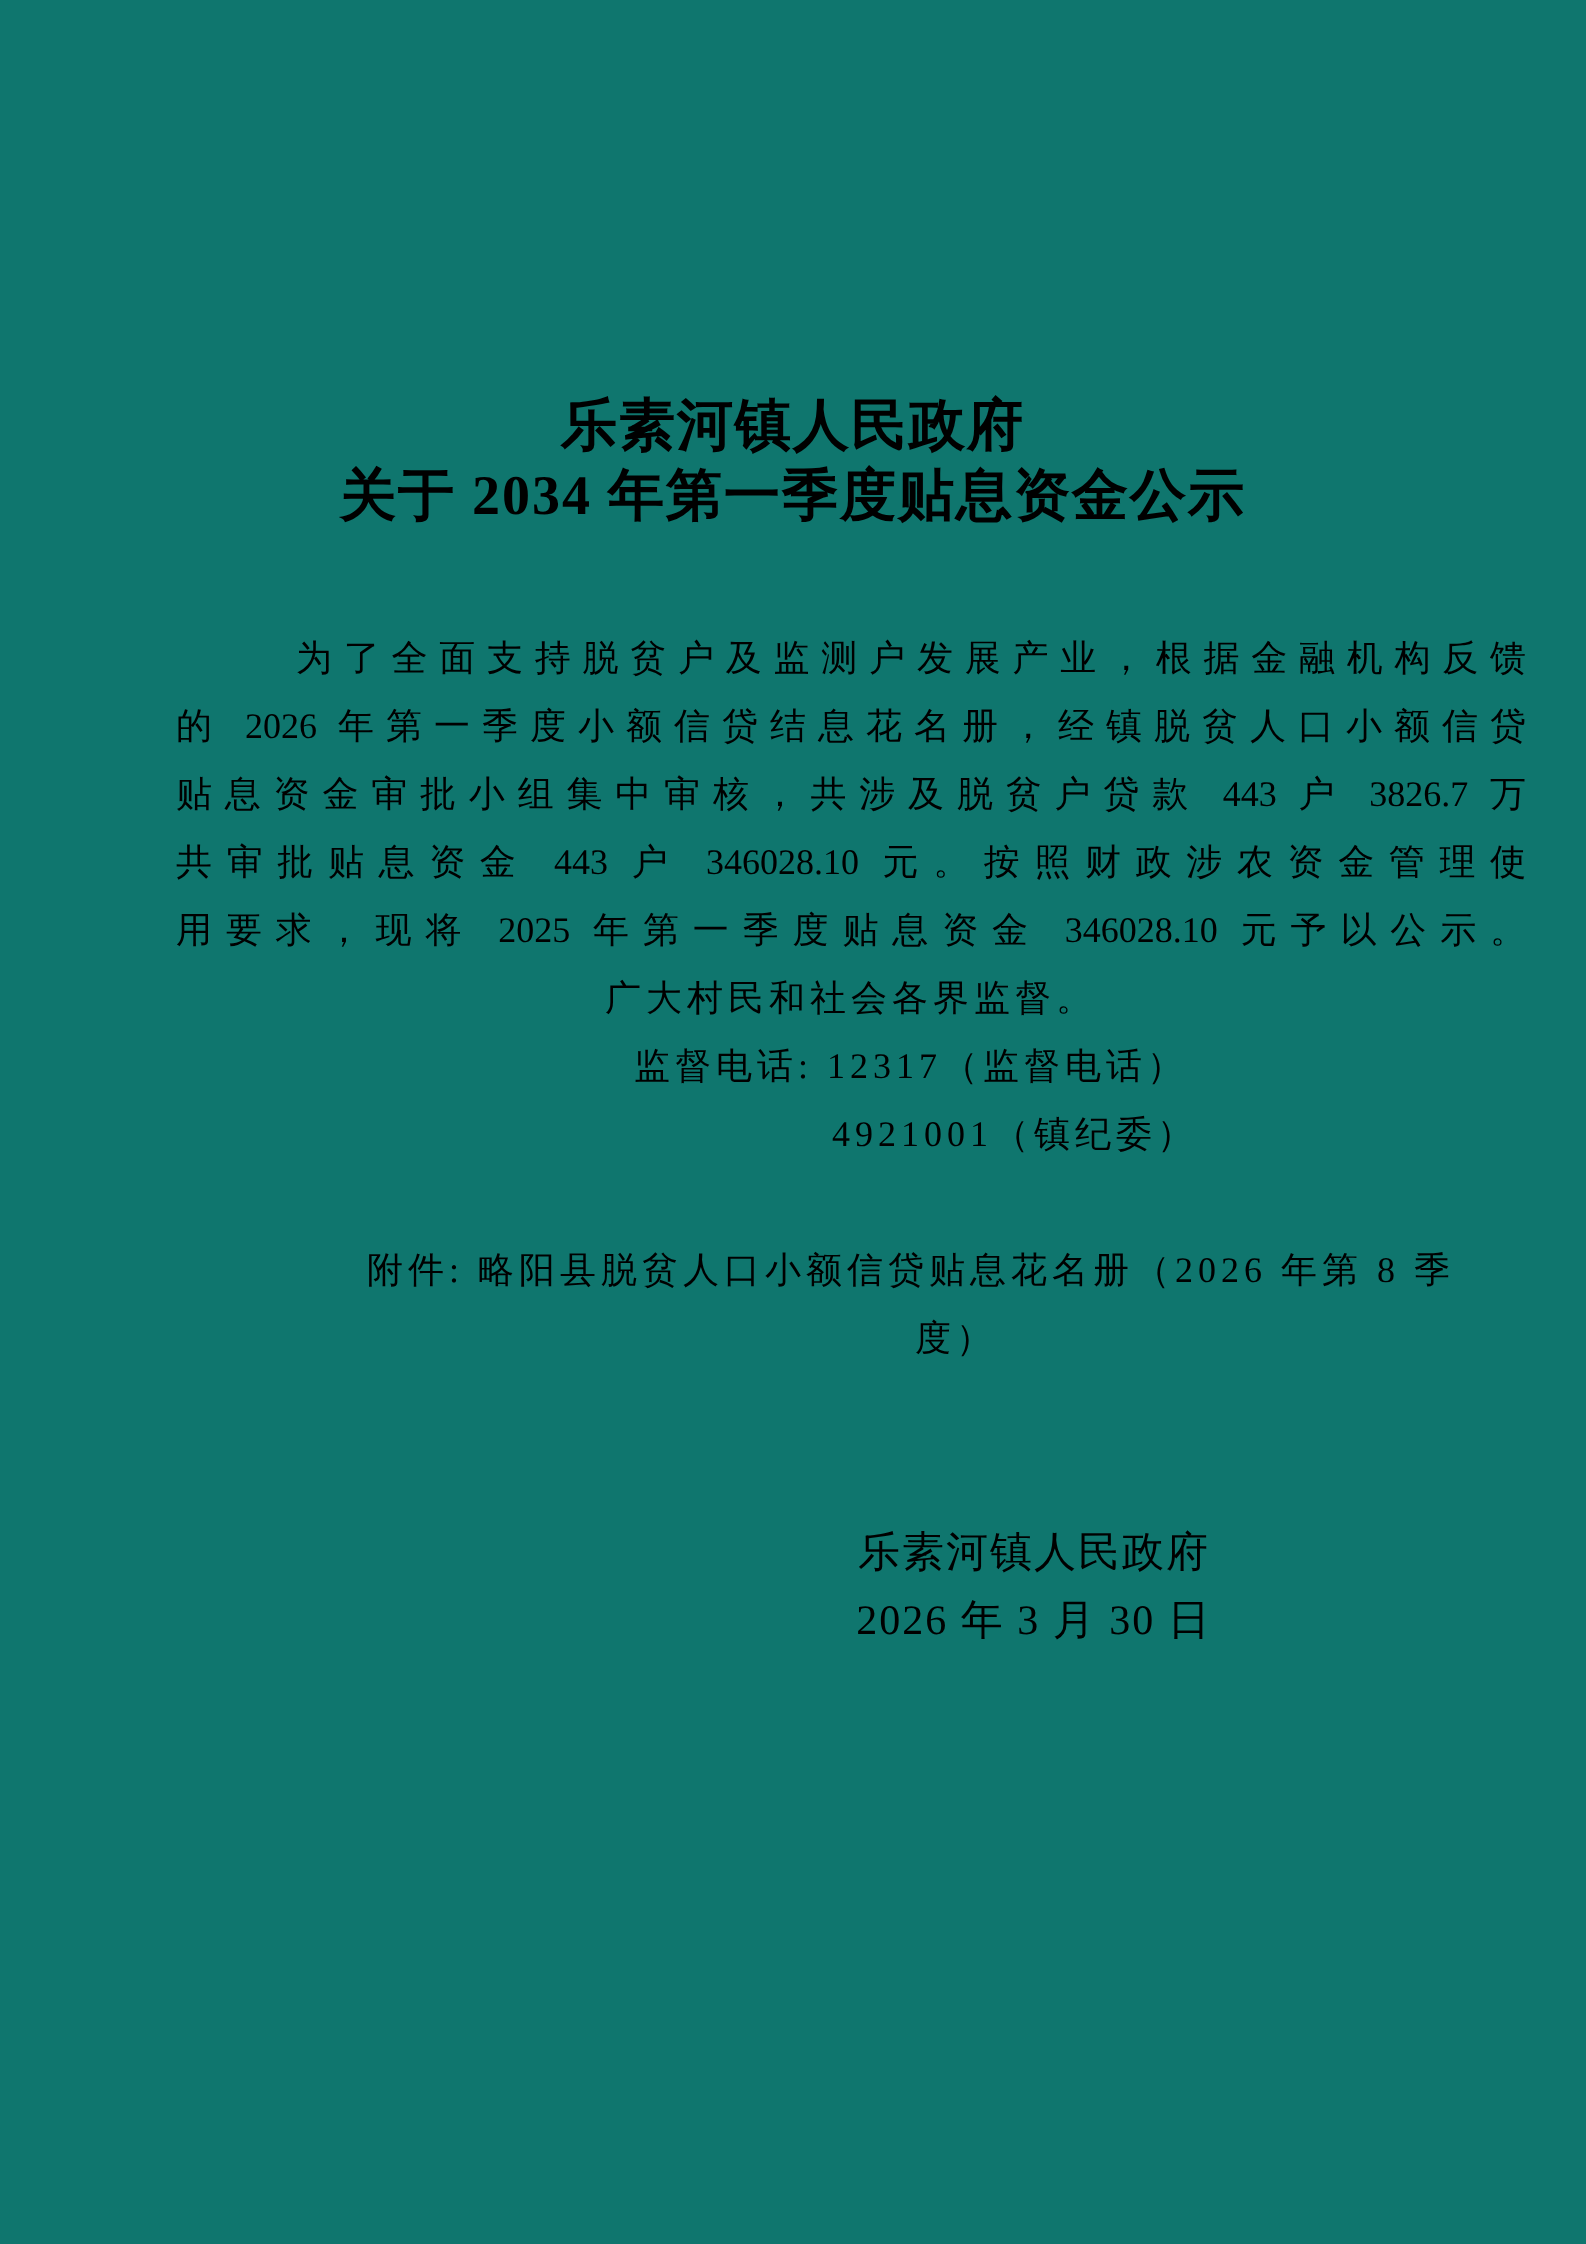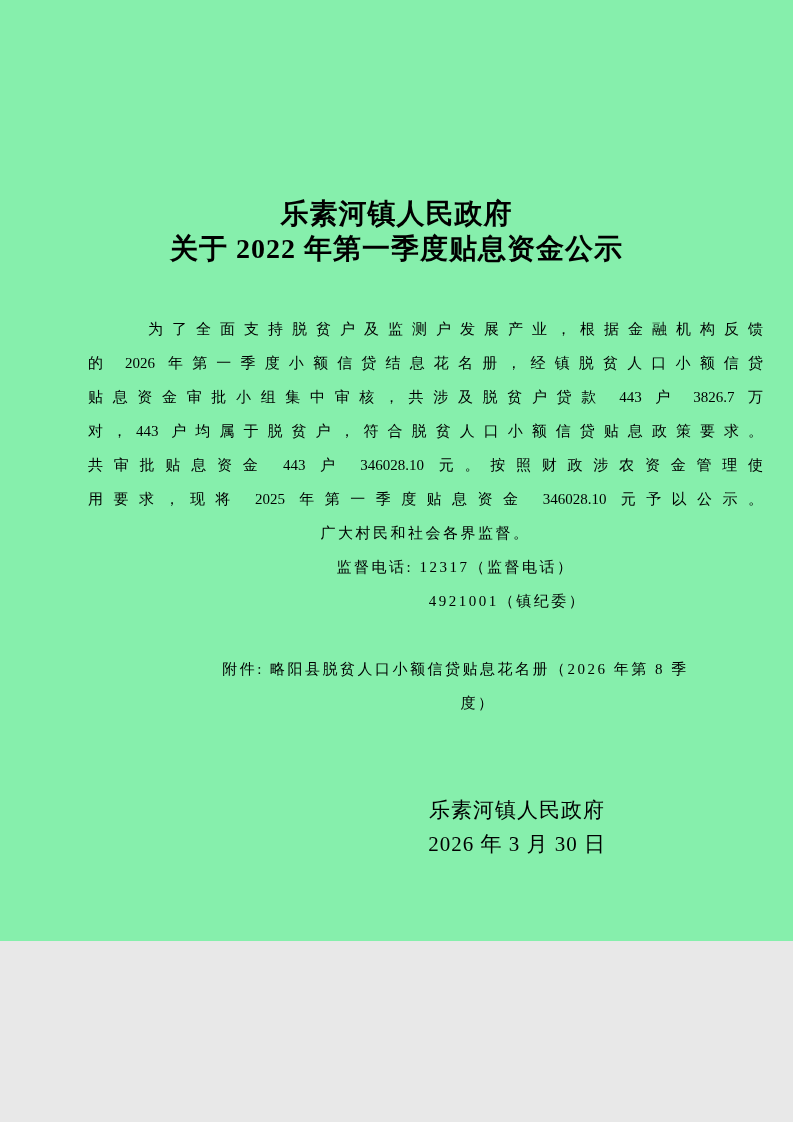--- a/index.html
+++ b/index.html
@@ -1,38 +1,38 @@
 <!DOCTYPE html>
 <html><head>
 <meta charset="utf-8">
 <style>
   html, body { margin: 0; padding: 0; background: #e8e8e8; }
   .page {
     position: relative;
     width: 793px;
-    height: 941px;
+    height: 1122px;
     margin: 0 auto;
-    background: #86efac;
+    background: #0f766e;
     overflow: hidden;
     color: #000000;
     font-family: "Liberation Serif", "DejaVu Serif", serif;
   }
   .title-block {
     padding-top: 196px;
     text-align: center;
     font-size: 28px;
     font-weight: bold;
     line-height: 35px;
     letter-spacing: 1px;
   }
   .content {
     margin-top: 46px;
     padding-left: 88px;
     padding-right: 30px;
-    font-size: 15px;
+    font-size: 18px;
     line-height: 34px;
   }
   .line { min-height: 34px; }
   
   .j {
     text-align: justify;
     text-align-last: justify;
     letter-spacing: 0;
     word-break: keep-all;
     white-space: nowrap;
@@ -56,28 +56,27 @@
     white-space: nowrap;
   }
 </style>
 </head>
 <body>
 
 <div class="page">
 
   <div class="title-block">
     <div class="line">乐素河镇人民政府</div>
-    <div class="line">关于 2022 年第一季度贴息资金公示</div>
+    <div class="line">关于 2034 年第一季度贴息资金公示</div>
   </div>
 
   <div class="content">
     <div class="line j indent">为了全面支持脱贫户及监测户发展产业，根据金融机构反馈</div>
     <div class="line j">的 2026 年第一季度小额信贷结息花名册，经镇脱贫人口小额信贷</div>
     <div class="line j">贴息资金审批小组集中审核，共涉及脱贫户贷款 443 户 3826.7 万</div>
-    <div class="line j">对，443 户均属于脱贫户，符合脱贫人口小额信贷贴息政策要求。</div>
     <div class="line j">共审批贴息资金 443 户 346028.10 元。按照财政涉农资金管理使</div>
     <div class="line j">用要求，现将 2025 年第一季度贴息资金 346028.10 元予以公示。</div>
     <div class="line plain">广大村民和社会各界监督。</div>
 
     <div class="line plain pad60">监督电话: 12317（监督电话）</div>
     <div class="line plain pad164">4921001（镇纪委）</div>
 
     <div class="spacer"></div>
 
     <div class="line plain pad60">附件: 略阳县脱贫人口小额信贷贴息花名册（2026 年第 8 季</div>

